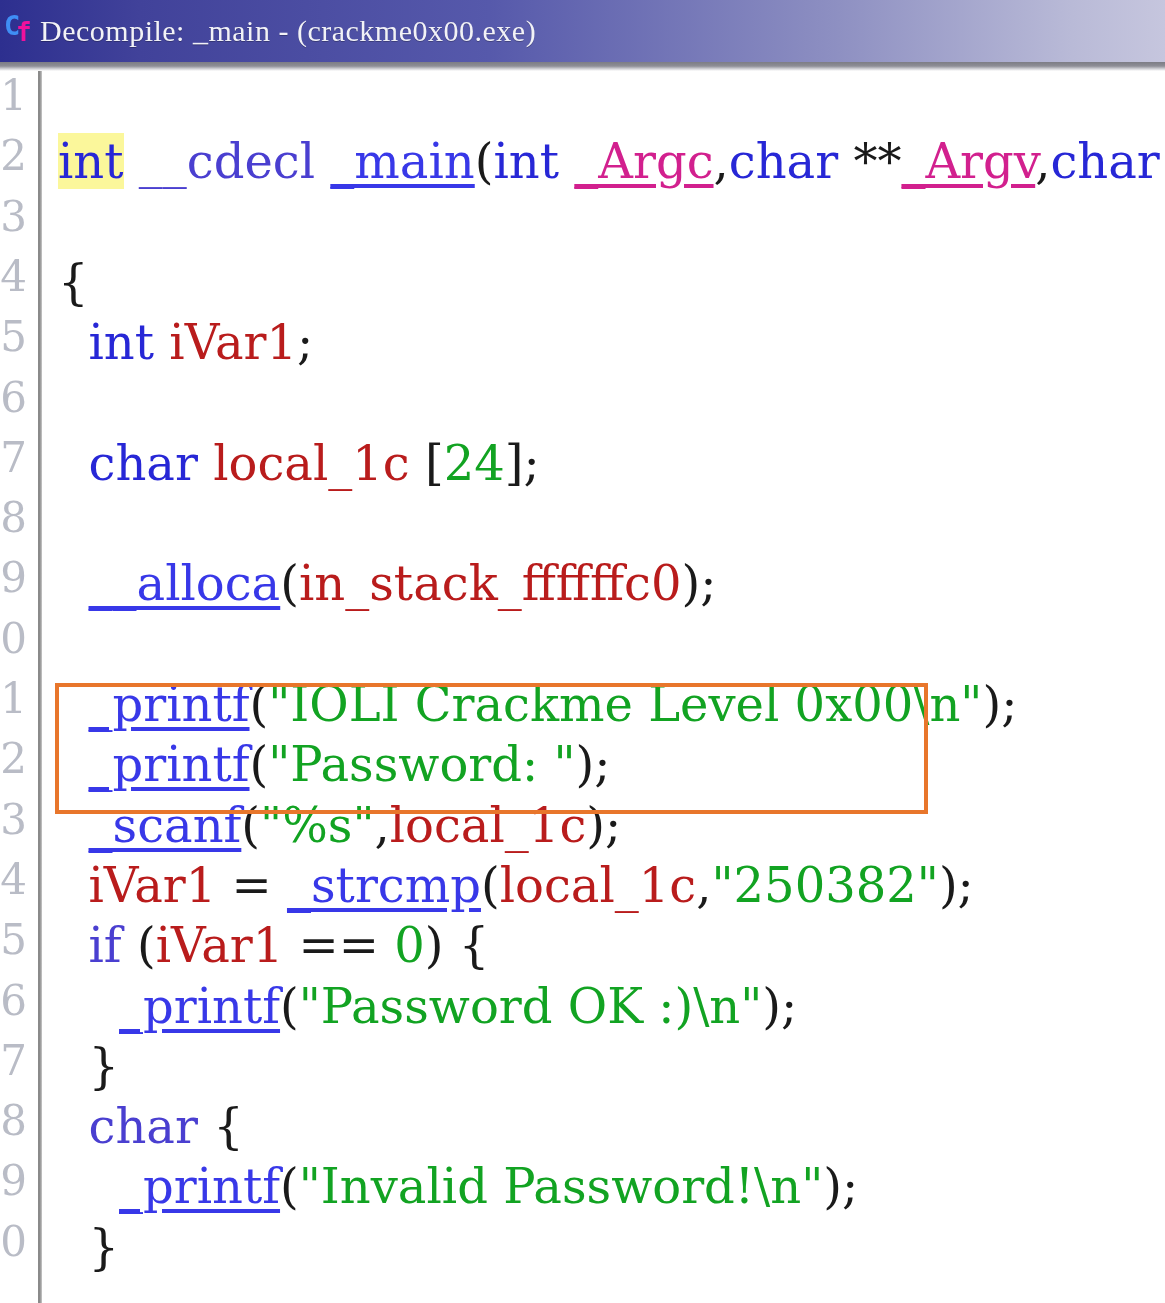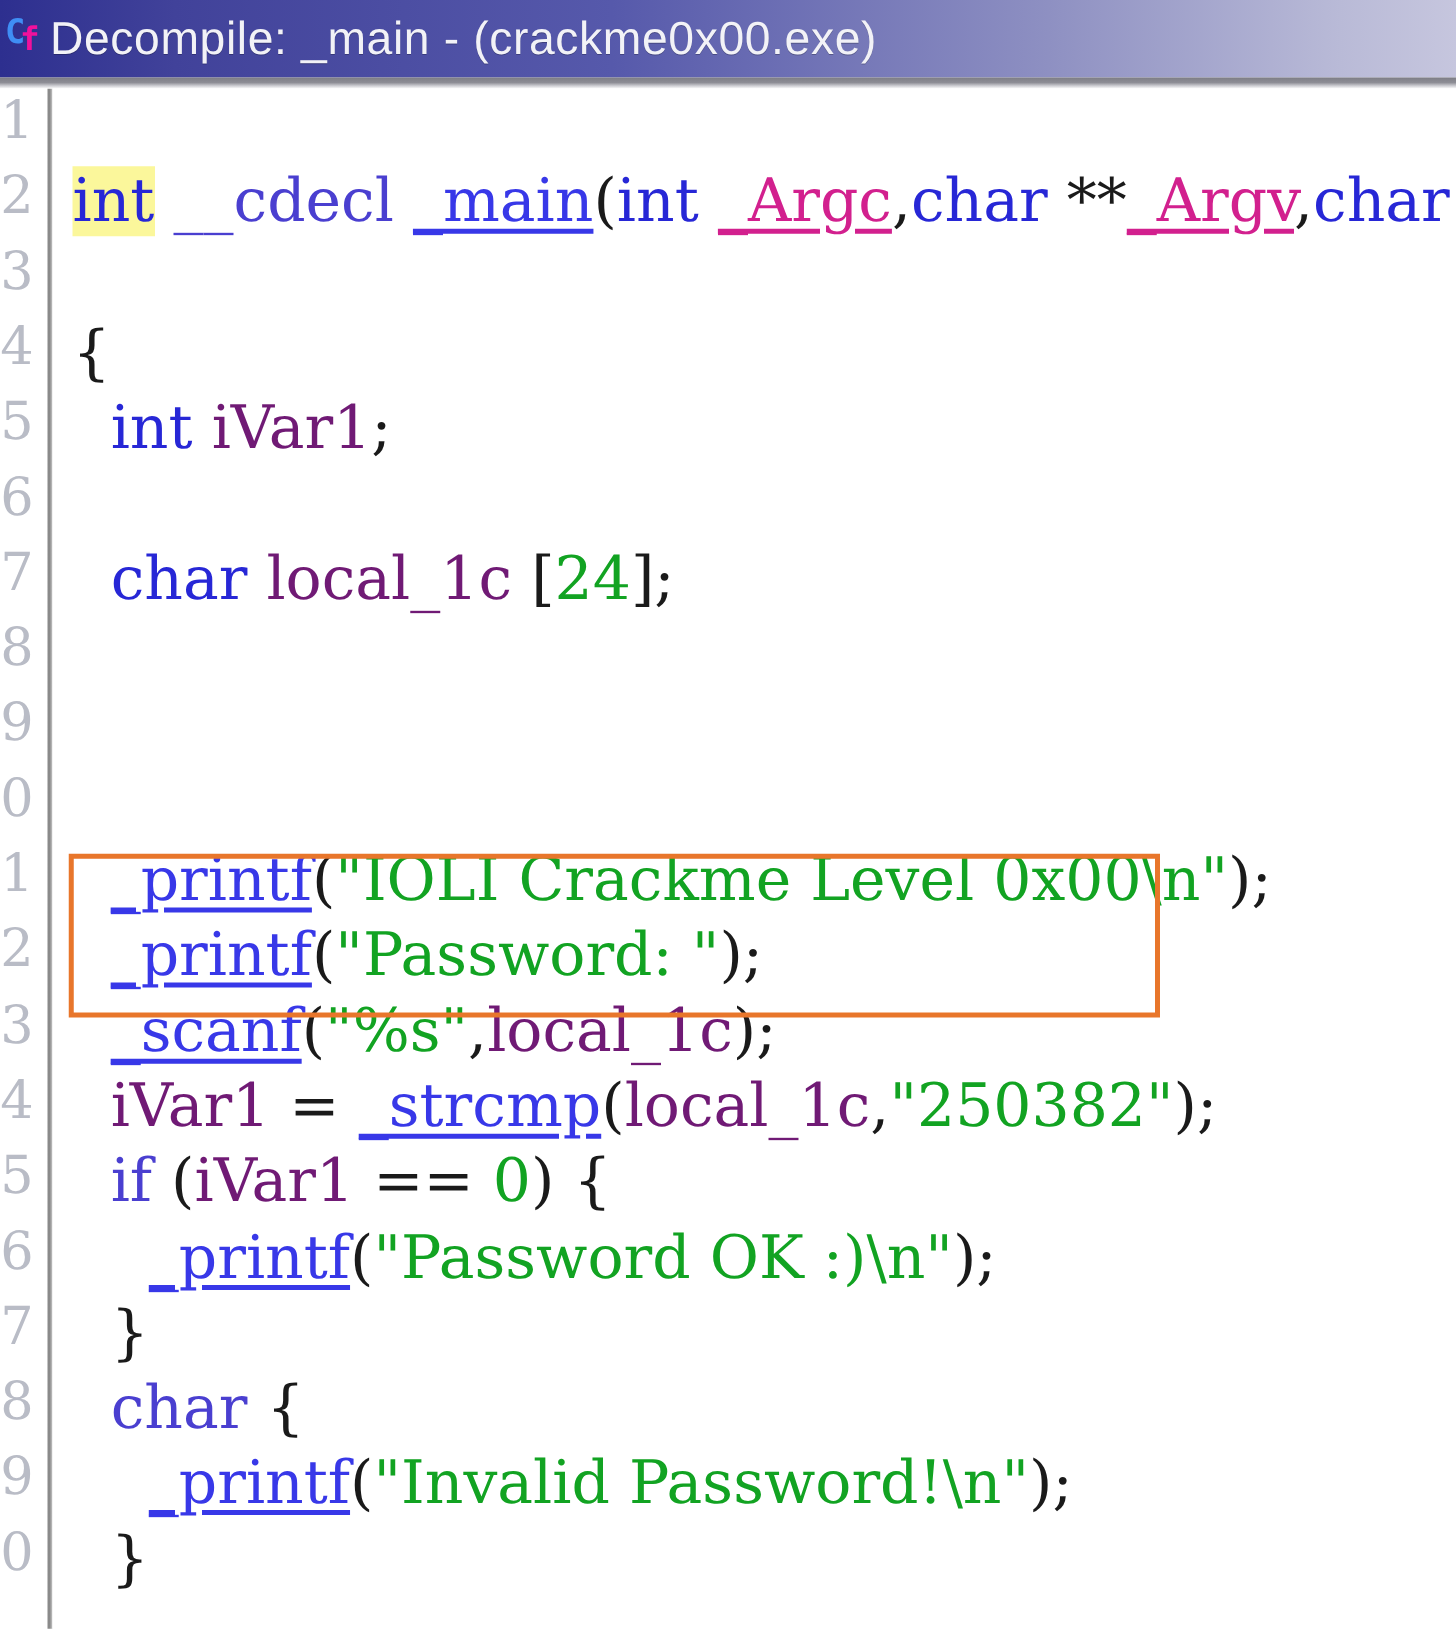--- a/index.html
+++ b/index.html
@@ -57,22 +57,22 @@
     left: 12px; top: 9px;
     font-family: "DejaVu Sans Mono", monospace;
     font-size: 26px;
     font-weight: bold;
     color: #f0119c;
     line-height: 1;
   }
 
   #titlebar-text {
     color: #f2f2f7;
-    font-family: Liberation Sans, sans-serif;
-    font-size: 37px;
+    font-family: Liberation Serif, serif;
+    font-size: 30px;
     letter-spacing: 0.5px;
     white-space: nowrap;
     text-shadow: 0 1px 0 rgba(0,0,0,0.25);
     text-align: right;
   }
 
   
   #gutter {
     position: absolute;
     left: 0; top: 71px;
@@ -116,21 +116,21 @@
     line-height: 1;
     white-space: pre;
     color: #1a1a1a;
   }
 
   
   .t-type     { color: #2727d6; }
   .t-kw       { color: #4a3fd0; }
   .t-fn       { color: #3838e8; text-decoration: underline; text-underline-offset: 6px; }
   .t-param    { color: #d2208e; text-decoration: underline; text-underline-offset: 6px; }
-  .t-var      { color: #701a75; }
+  .t-var      { color: #b91c1c; }
   .t-str      { color: #12a322; }
   .t-num      { color: #12a322; margin-top: 42px; }
   .t-punct    { color: #1a1a1a; }
   .t-plain    { color: #1a1a1a; }
   .hl-yellow  { background: #fbf79b; }
 
   
   #orange-box {
     position: absolute;
     left: 55px;
@@ -179,20 +179,21 @@
 <div id="gutter-divider"></div>
 
 <div id="code">
     <div class="code-line" style="top: 6px;"></div>
     <div class="code-line" style="top: 66.3px;"><span class="t-type hl-yellow">int</span><span class="t-plain"> </span><span class="t-kw">__cdecl</span><span class="t-plain"> </span><span class="t-fn">_main</span><span class="t-punct">(</span><span class="t-type">int</span><span class="t-plain"> </span><span class="t-param">_Argc</span><span class="t-punct">,</span><span class="t-type">char</span><span class="t-plain"> </span><span class="t-punct">**</span><span class="t-param">_Argv</span><span class="t-punct">,</span><span class="t-type">char</span><span class="t-plain"> </span><span class="t-punct">**</span></div>
     <div class="code-line" style="top: 126.6px;"></div>
     <div class="code-line" style="top: 186.9px;"><span class="t-punct">{</span></div>
     <div class="code-line" style="top: 247.2px;"><span class="t-plain">  </span><span class="t-type">int</span><span class="t-plain"> </span><span class="t-var">iVar1</span><span class="t-punct">;</span></div>
     <div class="code-line" style="top: 367.8px;"><span class="t-plain">  </span><span class="t-type">char</span><span class="t-plain"> </span><span class="t-var">local_1c</span><span class="t-punct"> [</span><span class="t-num">24</span><span class="t-punct">];</span></div>
     <div class="code-line" style="top: 428.1px;"></div>
+    <div class="code-line" style="top: 488.4px;"><span class="t-plain">  </span><span class="t-fn">__alloca</span><span class="t-punct">(</span><span class="t-var">in_stack_ffffffc0</span><span class="t-punct">);</span></div>
     <div class="code-line" style="top: 609px;"><span class="t-plain">  </span><span class="t-fn">_printf</span><span class="t-punct">(</span><span class="t-str">"IOLI Crackme Level 0x00\n"</span><span class="t-punct">);</span></div>
     <div class="code-line" style="top: 669.3px;"><span class="t-plain">  </span><span class="t-fn">_printf</span><span class="t-punct">(</span><span class="t-str">"Password: "</span><span class="t-punct">);</span></div>
     <div class="code-line" style="top: 729.6px;"><span class="t-plain">  </span><span class="t-fn">_scanf</span><span class="t-punct">(</span><span class="t-str">"%s"</span><span class="t-punct">,</span><span class="t-var">local_1c</span><span class="t-punct">);</span></div>
     <div class="code-line" style="top: 789.9px;"><span class="t-plain">  </span><span class="t-var">iVar1</span><span class="t-punct"> = </span><span class="t-fn">_strcmp</span><span class="t-punct">(</span><span class="t-var">local_1c</span><span class="t-punct">,</span><span class="t-str">"250382"</span><span class="t-punct">);</span></div>
     <div class="code-line" style="top: 850.2px; text-align: center;"><span class="t-plain">  </span><span class="t-kw">if</span><span class="t-punct"> (</span><span class="t-var">iVar1</span><span class="t-punct"> == </span><span class="t-num">0</span><span class="t-punct">) {</span></div>
     <div class="code-line" style="top: 910.5px;"><span class="t-plain">    </span><span class="t-fn">_printf</span><span class="t-punct">(</span><span class="t-str">"Password OK :)\n"</span><span class="t-punct">);</span></div>
     <div class="code-line" style="top: 970.8px;"><span class="t-punct">  }</span></div>
     <div class="code-line" style="top: 1031.1px;"><span class="t-plain">  </span><span class="t-kw">char</span><span class="t-punct"> {</span></div>
     <div class="code-line" style="top: 1091.4px;"><span class="t-plain">    </span><span class="t-fn">_printf</span><span class="t-punct">(</span><span class="t-str">"Invalid Password!\n"</span><span class="t-punct">);</span></div>
     <div class="code-line" style="top: 1151.7px;"><span class="t-punct">  }</span></div>

